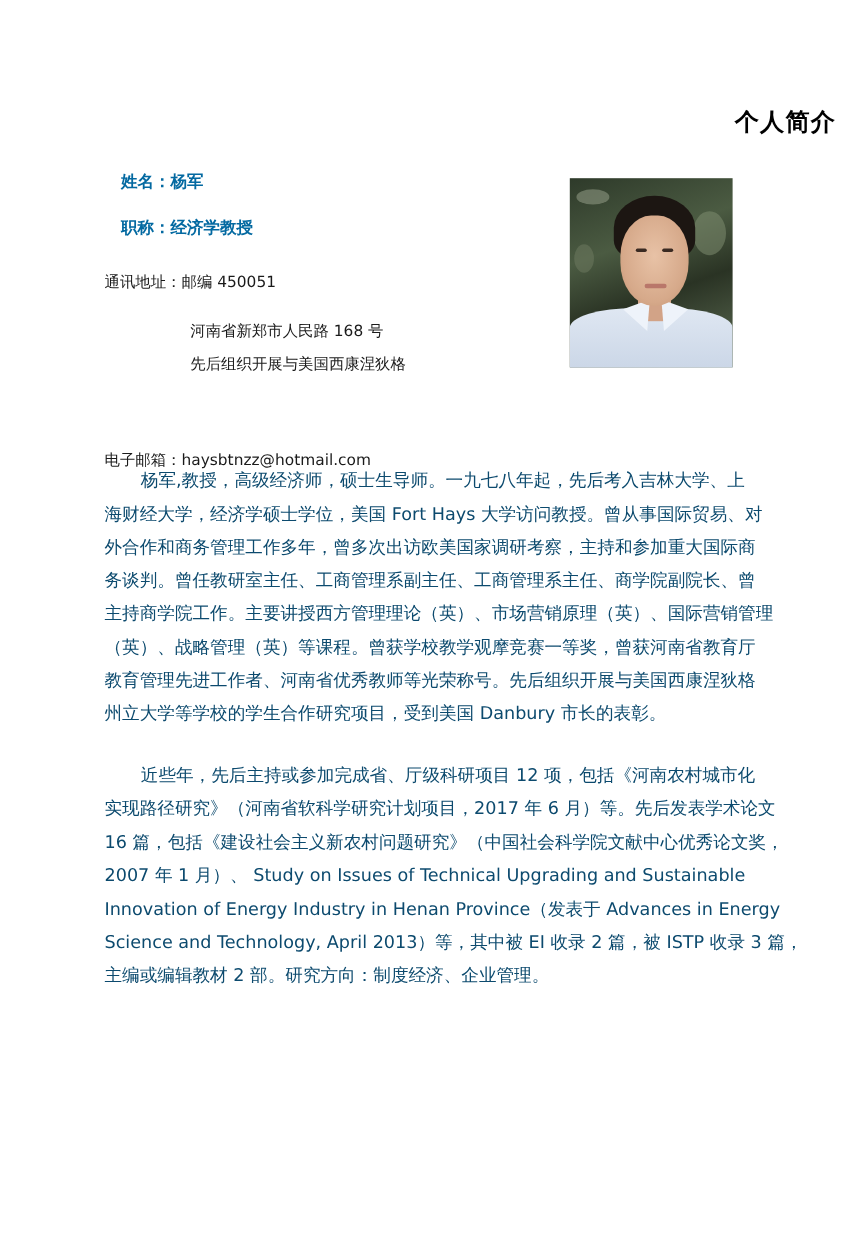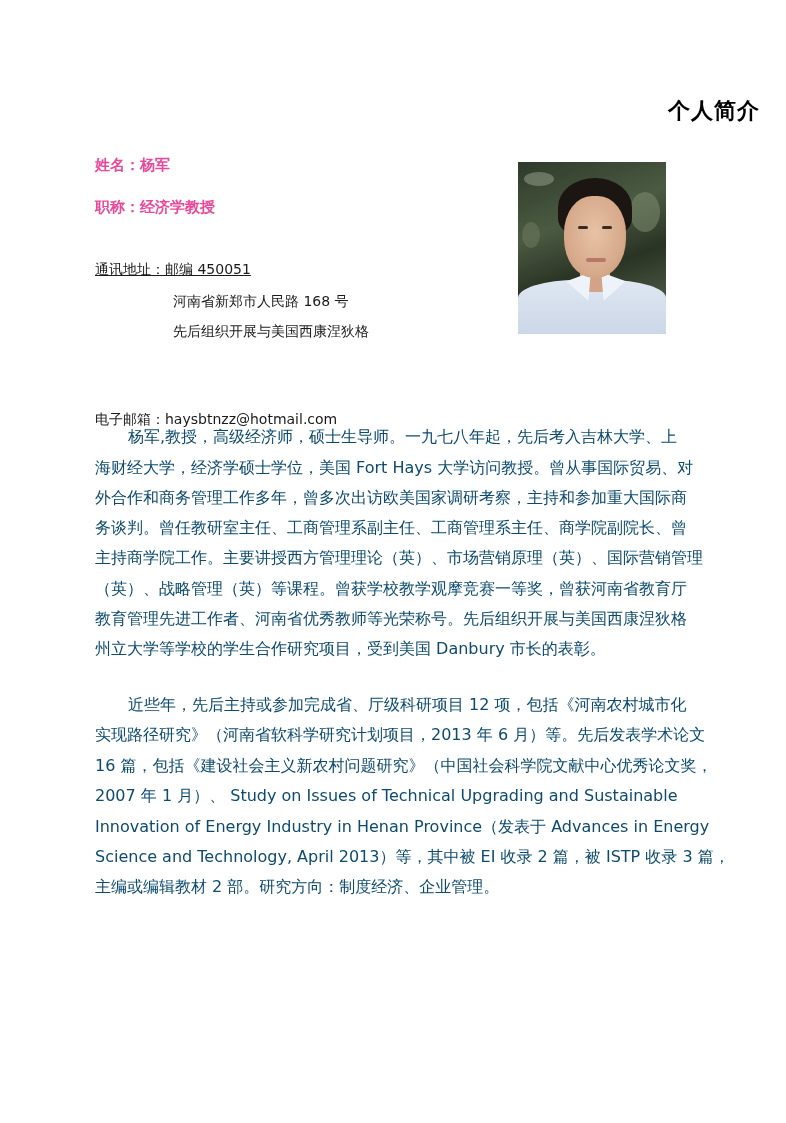--- a/index.html
+++ b/index.html
@@ -26,37 +26,37 @@
       left: 0; width: 760px;
       top: 96px;
       text-align: right;
       font-size: 22px;
       font-weight: bold;
       letter-spacing: 1px;
       color: #000;
     }
     .field-bold {
       position: absolute;
-      left: 95px;
+      left: 110px;
       font-size: 15px;
       font-weight: bold;
-      color: #ec4899;
+      color: #0369a1;
       white-space: nowrap;
     }
     .field-name { top: 156px; }
     .field-title { top: 198px; }
 
     .line {
       position: absolute;
       font-size: 14px;
       line-height: 18px;
       white-space: nowrap;
       color: #1a1a1a;
     }
-    .addr-label { left: 95px; top: 260px; text-decoration: underline; }
+    .addr-label { left: 95px; top: 248px; }
     .addr-1 { left: 173px; top: 292px; }
     .addr-2 { left: 173px; top: 322px; }
     .email { left: 95px; top: 374px; margin-top: 36px; }
 
     .para-line {
       position: absolute;
       left: 95px;
       width: 582px;
       font-size: 16px;
       line-height: 18px;
@@ -139,21 +139,21 @@
     <div class="para-line" style="top:489px">外合作和商务管理工作多年，曾多次出访欧美国家调研考察，主持和参加重大国际商</div>
     <div class="para-line" style="top:519px">务谈判。曾任教研室主任、工商管理系副主任、工商管理系主任、商学院副院长、曾</div>
     <div class="para-line" style="top:549px">主持商学院工作。主要讲授西方管理理论（英）、市场营销原理（英）、国际营销管理</div>
     <div class="para-line" style="top:580px">（英）、战略管理（英）等课程。曾获学校教学观摩竞赛一等奖，曾获河南省教育厅</div>
     <div class="para-line" style="top:610px">教育管理先进工作者、河南省优秀教师等光荣称号。先后组织开展与美国西康涅狄格</div>
     <div class="para-line last" style="top:640px">州立大学等学校的学生合作研究项目，受到美国 Danbury 市长的表彰。</div>
   </div>
 
   <div>
     <div class="para-line indent" style="top:696px">近些年，先后主持或参加完成省、厅级科研项目 12 项，包括《河南农村城市化</div>
-    <div class="para-line" style="top:726px">实现路径研究》（河南省软科学研究计划项目，2013 年 6 月）等。先后发表学术论文</div>
+    <div class="para-line" style="top:726px">实现路径研究》（河南省软科学研究计划项目，2017 年 6 月）等。先后发表学术论文</div>
     <div class="para-line" style="top:757px">16 篇，包括《建设社会主义新农村问题研究》（中国社会科学院文献中心优秀论文奖，</div>
     <div class="para-line" style="top:787px">2007 年 1 月）、 Study on Issues of Technical Upgrading and Sustainable</div>
     <div class="para-line" style="top:818px">Innovation of Energy Industry in Henan Province（发表于 Advances in Energy</div>
     <div class="para-line" style="top:848px">Science and Technology, April 2013）等，其中被 EI 收录 2 篇，被 ISTP 收录 3 篇，</div>
     <div class="para-line last" style="top:878px">主编或编辑教材 2 部。研究方向：制度经济、企业管理。</div>
   </div>
 
 </div>
 
 </body></html>

